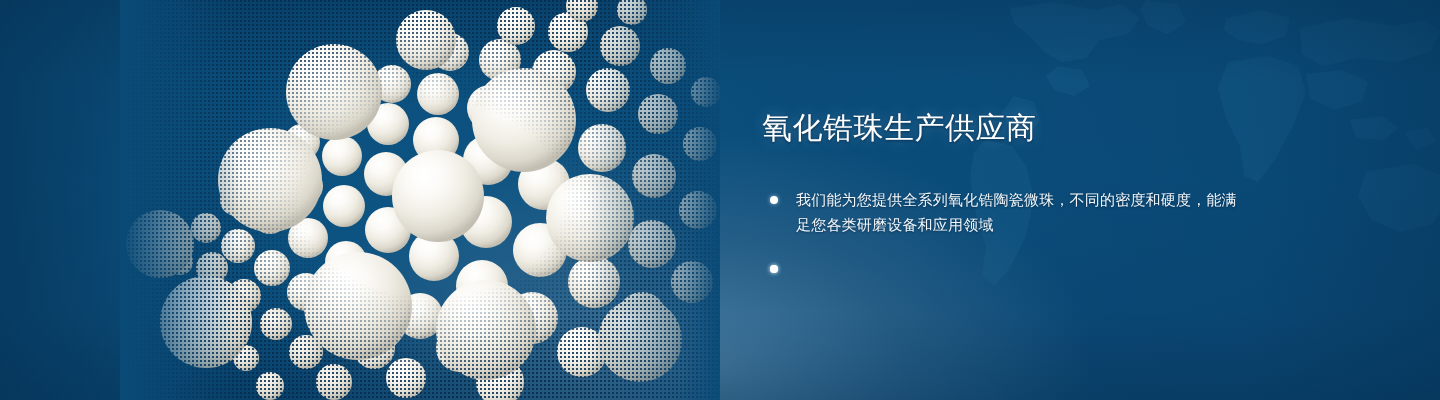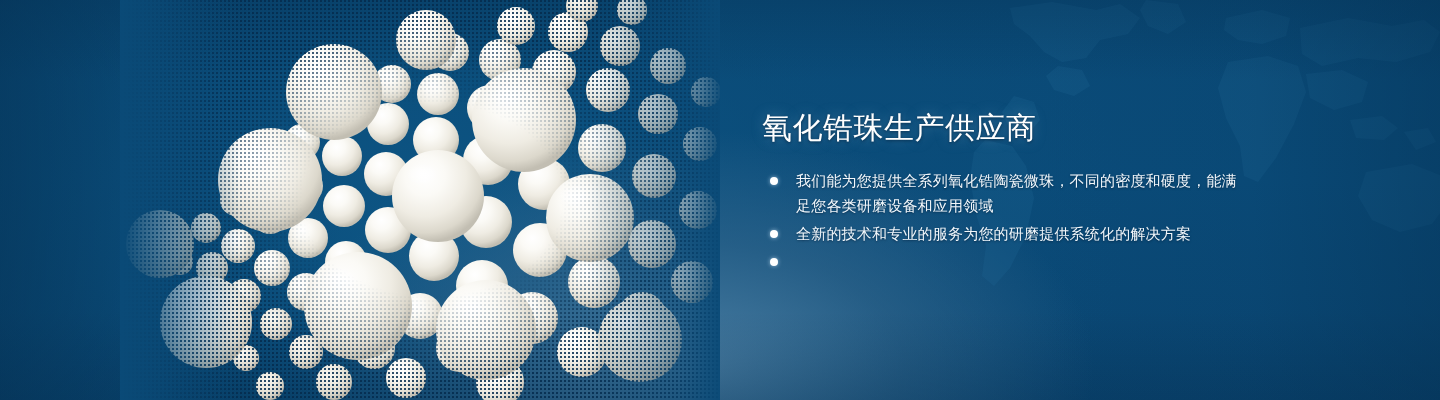--- a/index.html
+++ b/index.html
@@ -102,20 +102,21 @@
   }
   .bullet {
     position:relative;
     padding-left:28px;
     margin-bottom:3px;
     font-size:15px;
     line-height:25px;
     color:#f2f7fb;
     text-shadow:0 1px 2px rgba(0,20,40,0.5);
     letter-spacing:0.2px;
+    margin-top:19px;
   }
   .bullet .dot {
     position:absolute;
     left:2px; top:9px;
     width:8px; height:8px;
     border-radius:50%;
     background:#ffffff;
     box-shadow:0 0 4px rgba(200,225,245,0.7);
   }
 </style>
@@ -291,21 +292,20 @@
   <div class="content">
     <div class="headline">氧化锆珠生产供应商</div>
 
     <ul class="bullets">
       <li class="bullet">
         <span class="dot"></span>
         <span>我们能为您提供全系列氧化锆陶瓷微珠，不同的密度和硬度，能满足您各类研磨设备和应用领域</span>
       </li>
       <li class="bullet">
         <span class="dot"></span>
-        <span>全新的技术和专业的服务为您的研磨提供系统化的解决方案</span>
       </li>
       <li class="bullet">
         <span class="dot"></span>
       </li>
     </ul>
   </div>
 
 </div>
 
 </body></html>

